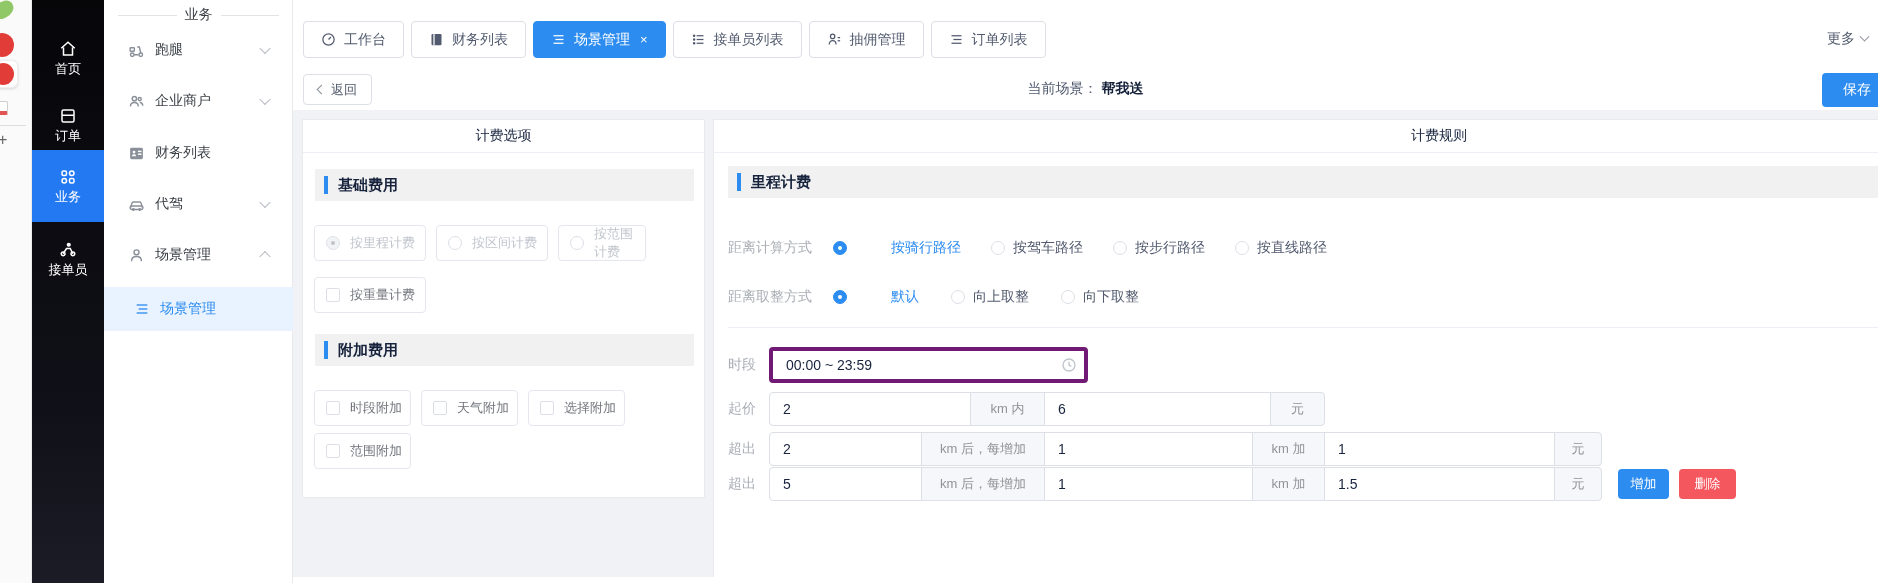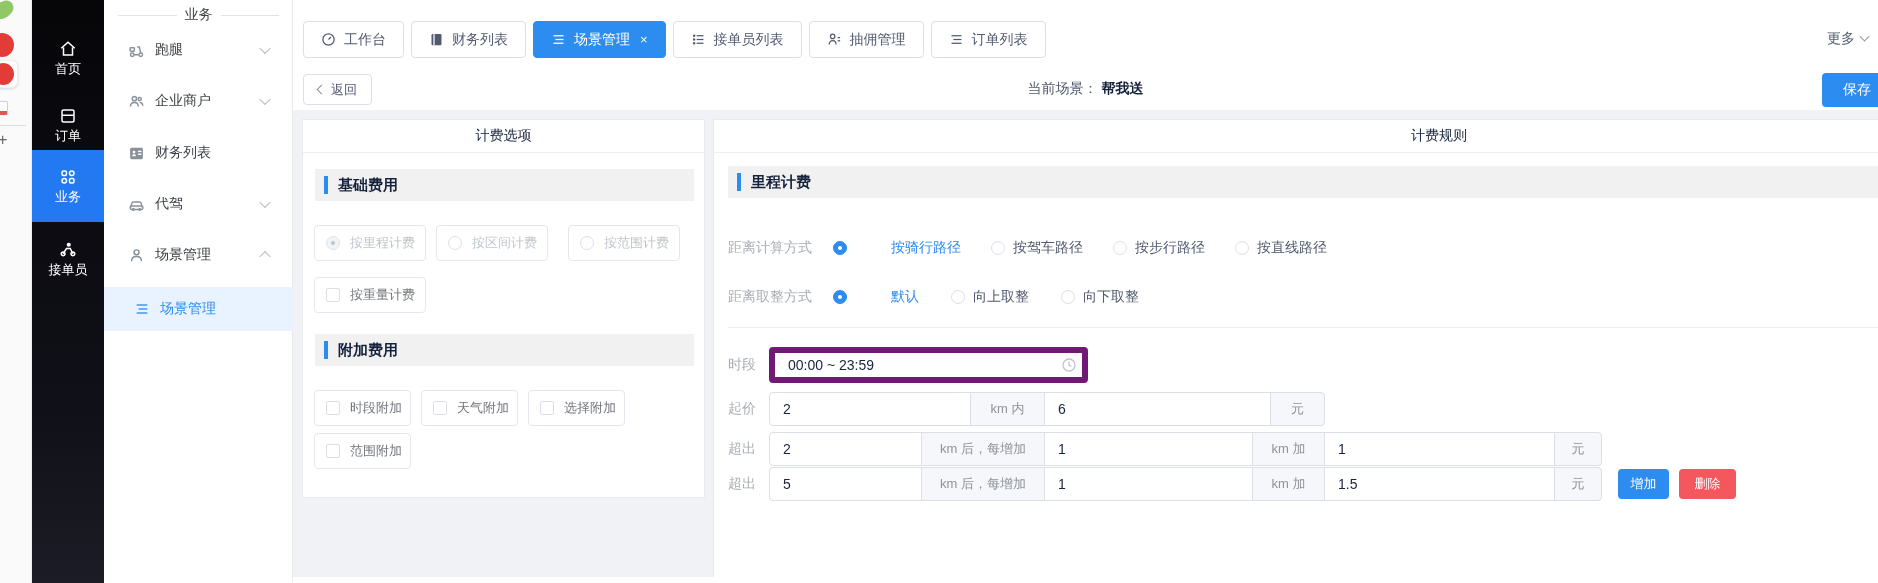--- a/index.html
+++ b/index.html
@@ -79,21 +79,21 @@
   .ropt.sel { color:#2d8cf0;gap:44px; }
   .divider { position:absolute; left:14px; top:207px; width:1424px; height:1px; background:#ebeef5; }
 
   .grp { display:flex; }
   .ibox { height:34px; border:1px solid #dcdfe6; background:#fff; color:#17233d; font-size:14px; padding:0 13px; border-radius:0; outline:none; font-family:inherit; }
   .grp > *:first-child { border-radius:4px 0 0 4px; }
   .grp > *:last-child { border-radius:0 4px 4px 0; }
   .grp > * + * { margin-left:-1px; }
   .addon { height:34px; background:#f5f7fa; border:1px solid #dcdfe6; color:#909399; font-size:13px; display:flex; align-items:center; justify-content:center; white-space:nowrap; }
   .tinput { position:relative; }
-  .tinput input { width:319px; height:36px; border:6px solid #701a75; border-radius:4px; padding:0 13px; font-size:14px; color:#17233d; outline:none; font-family:inherit; }
+  .tinput input { width:319px; height:36px; border:4px solid #701a75; border-radius:4px; padding:0 13px; font-size:14px; color:#17233d; outline:none; font-family:inherit; }
   .clock { position:absolute; right:11px; top:10px; width:16px; height:16px; color:#c0c4cc; }
 
   .btn { border:none; border-radius:4px; color:#fff; font-size:13px; cursor:pointer; font-family:inherit; }
   .btn-blue { background:#2d8cf0; }
   .btn-red { background:#f5575f; }
 
   .bottom-strip { position:absolute; left:0; bottom:0; width:1585px; height:6px; background:#fff; }
 </style>
 </head>
 <body>
@@ -293,21 +293,21 @@
       </div>
 
       <div class="optbox disabled" style="left:11px;top:105px;width:112px">
         <span class="radio checked-dis"></span>
         <span>按里程计费</span>
       </div>
       <div class="optbox disabled" style="left:133px;top:105px;width:112px">
         <span class="radio"></span>
         <span>按区间计费</span>
       </div>
-      <div class="optbox disabled" style="left:265px;top:105px;width:112px">
+      <div class="optbox disabled" style="left:255px;top:105px;width:88px">
         <span class="radio"></span>
         <span>按范围计费</span>
       </div>
 
       <div class="optbox normal" style="left:11px;top:157px;width:112px">
         <span class="cbox"></span>
         <span>按重量计费</span>
       </div>
 
       <div class="secbar" style="left:12px;top:214px;width:379px">

